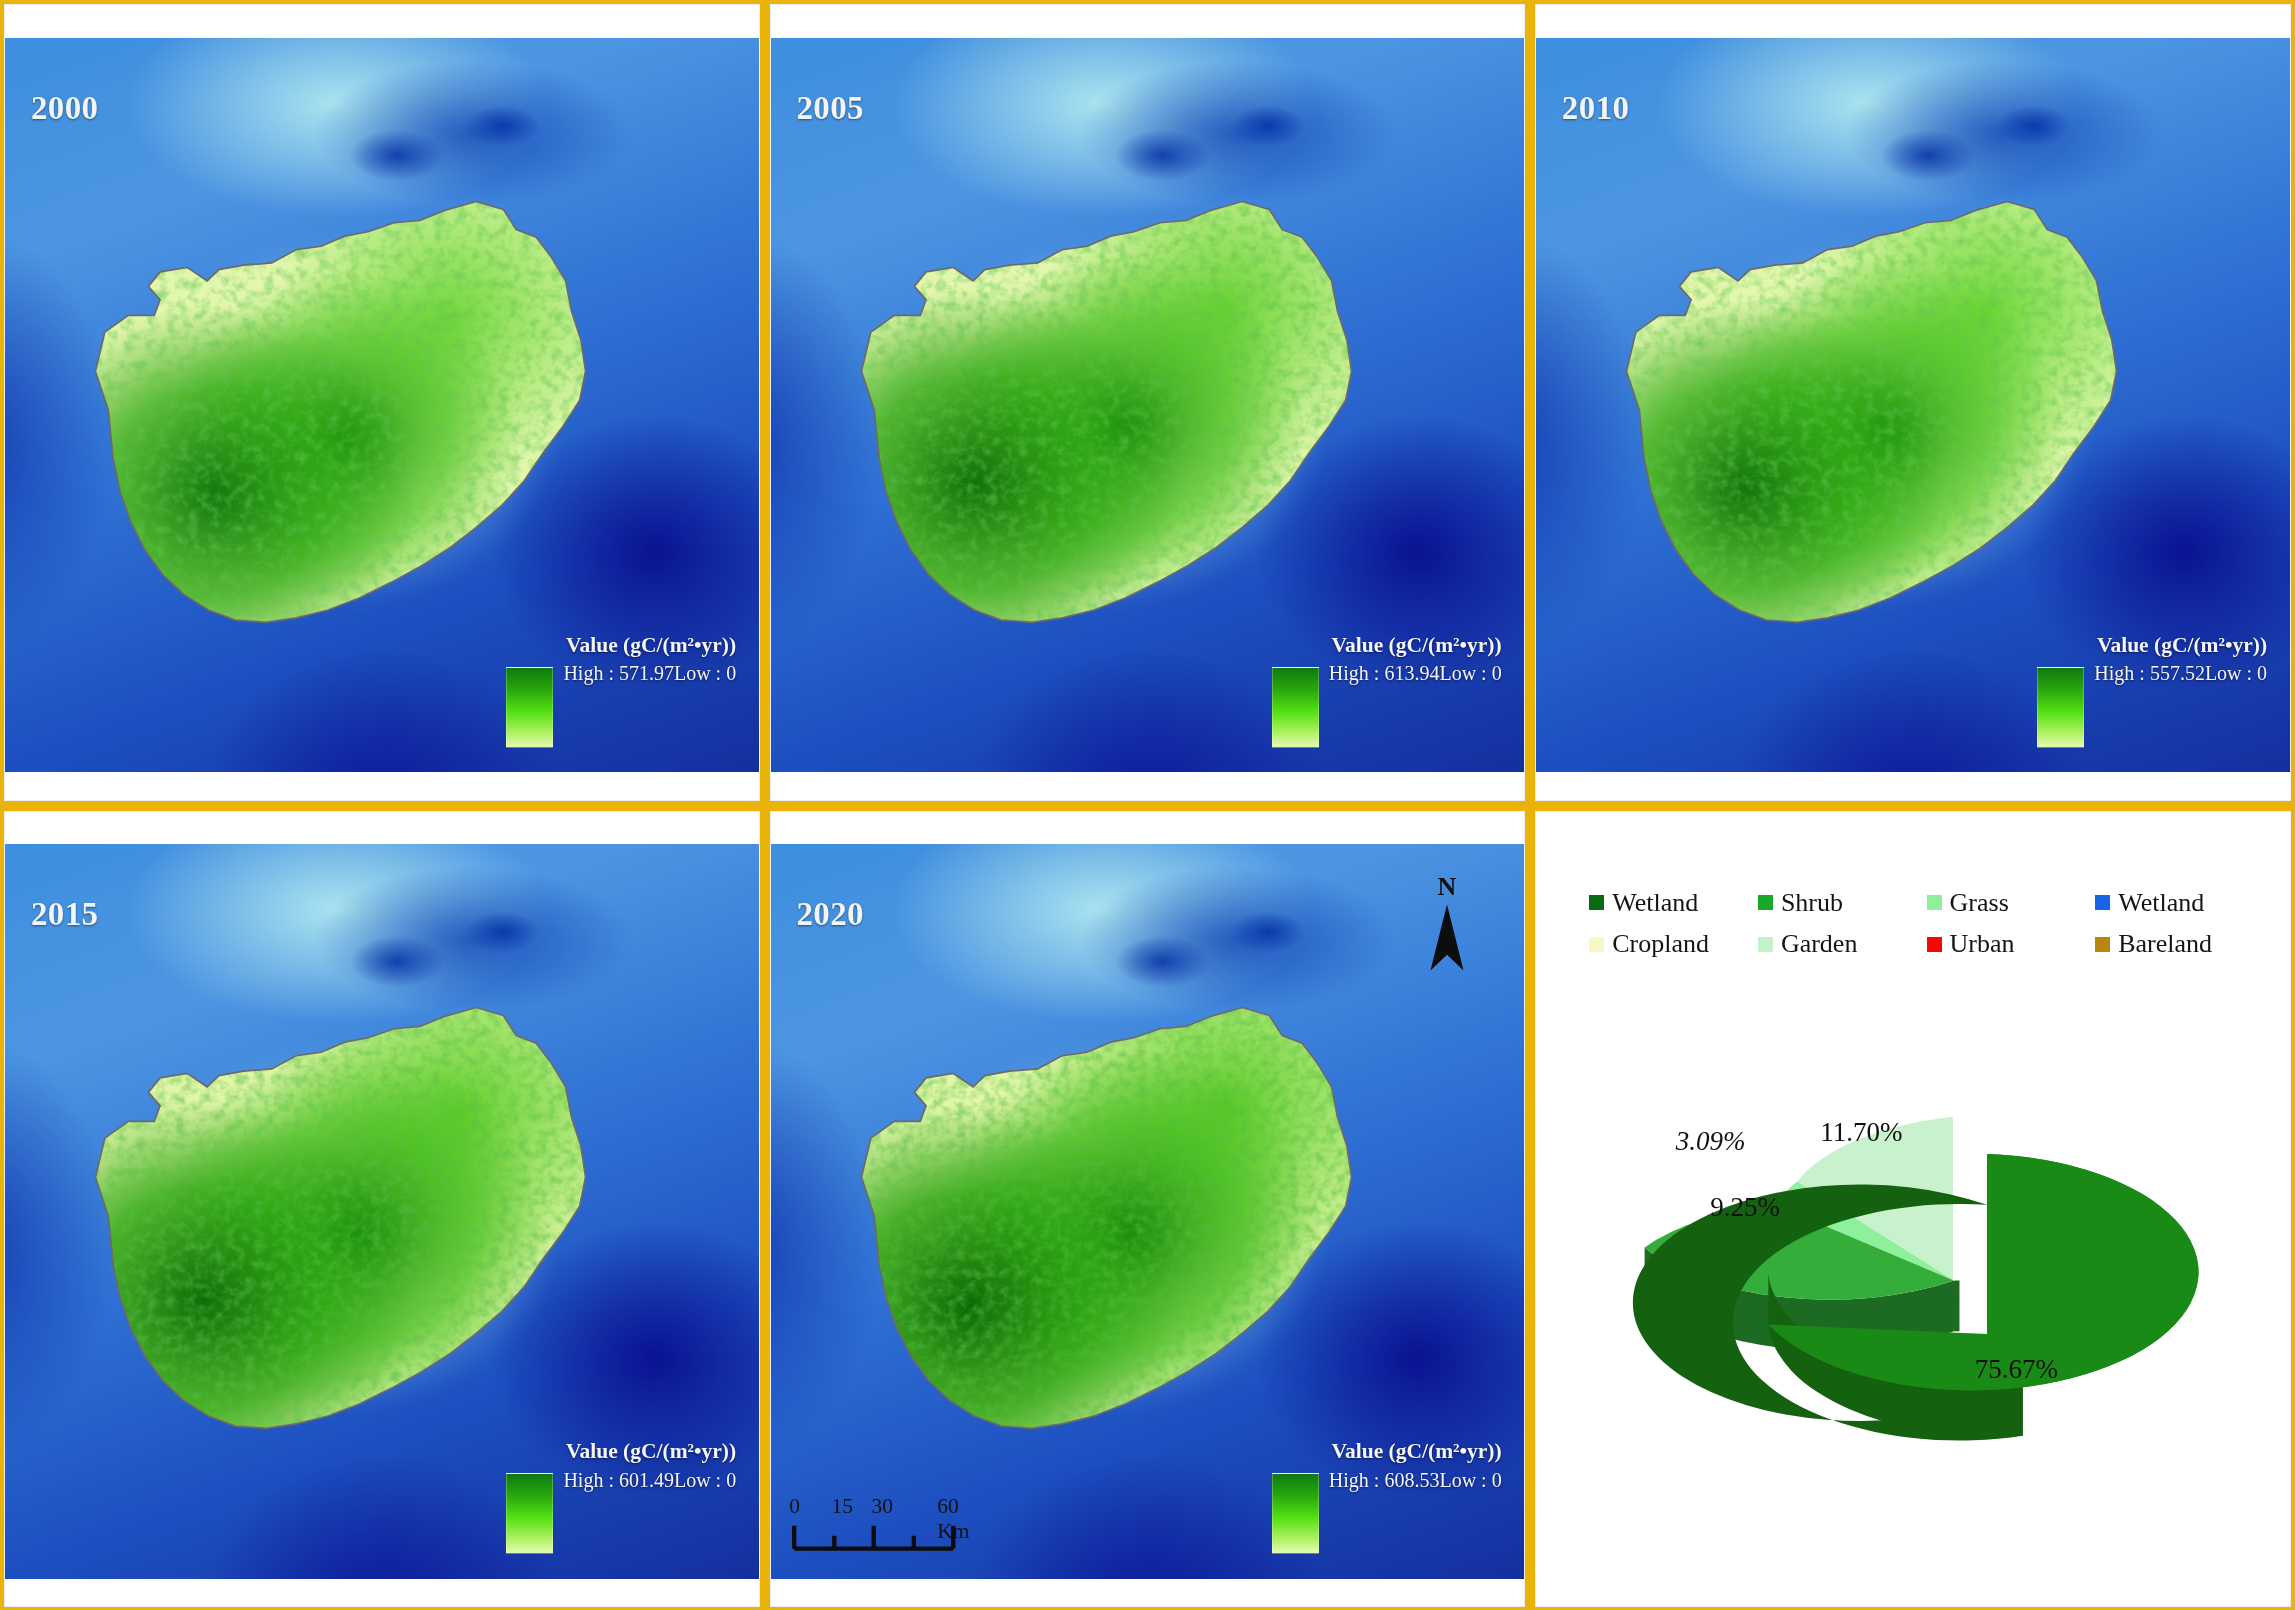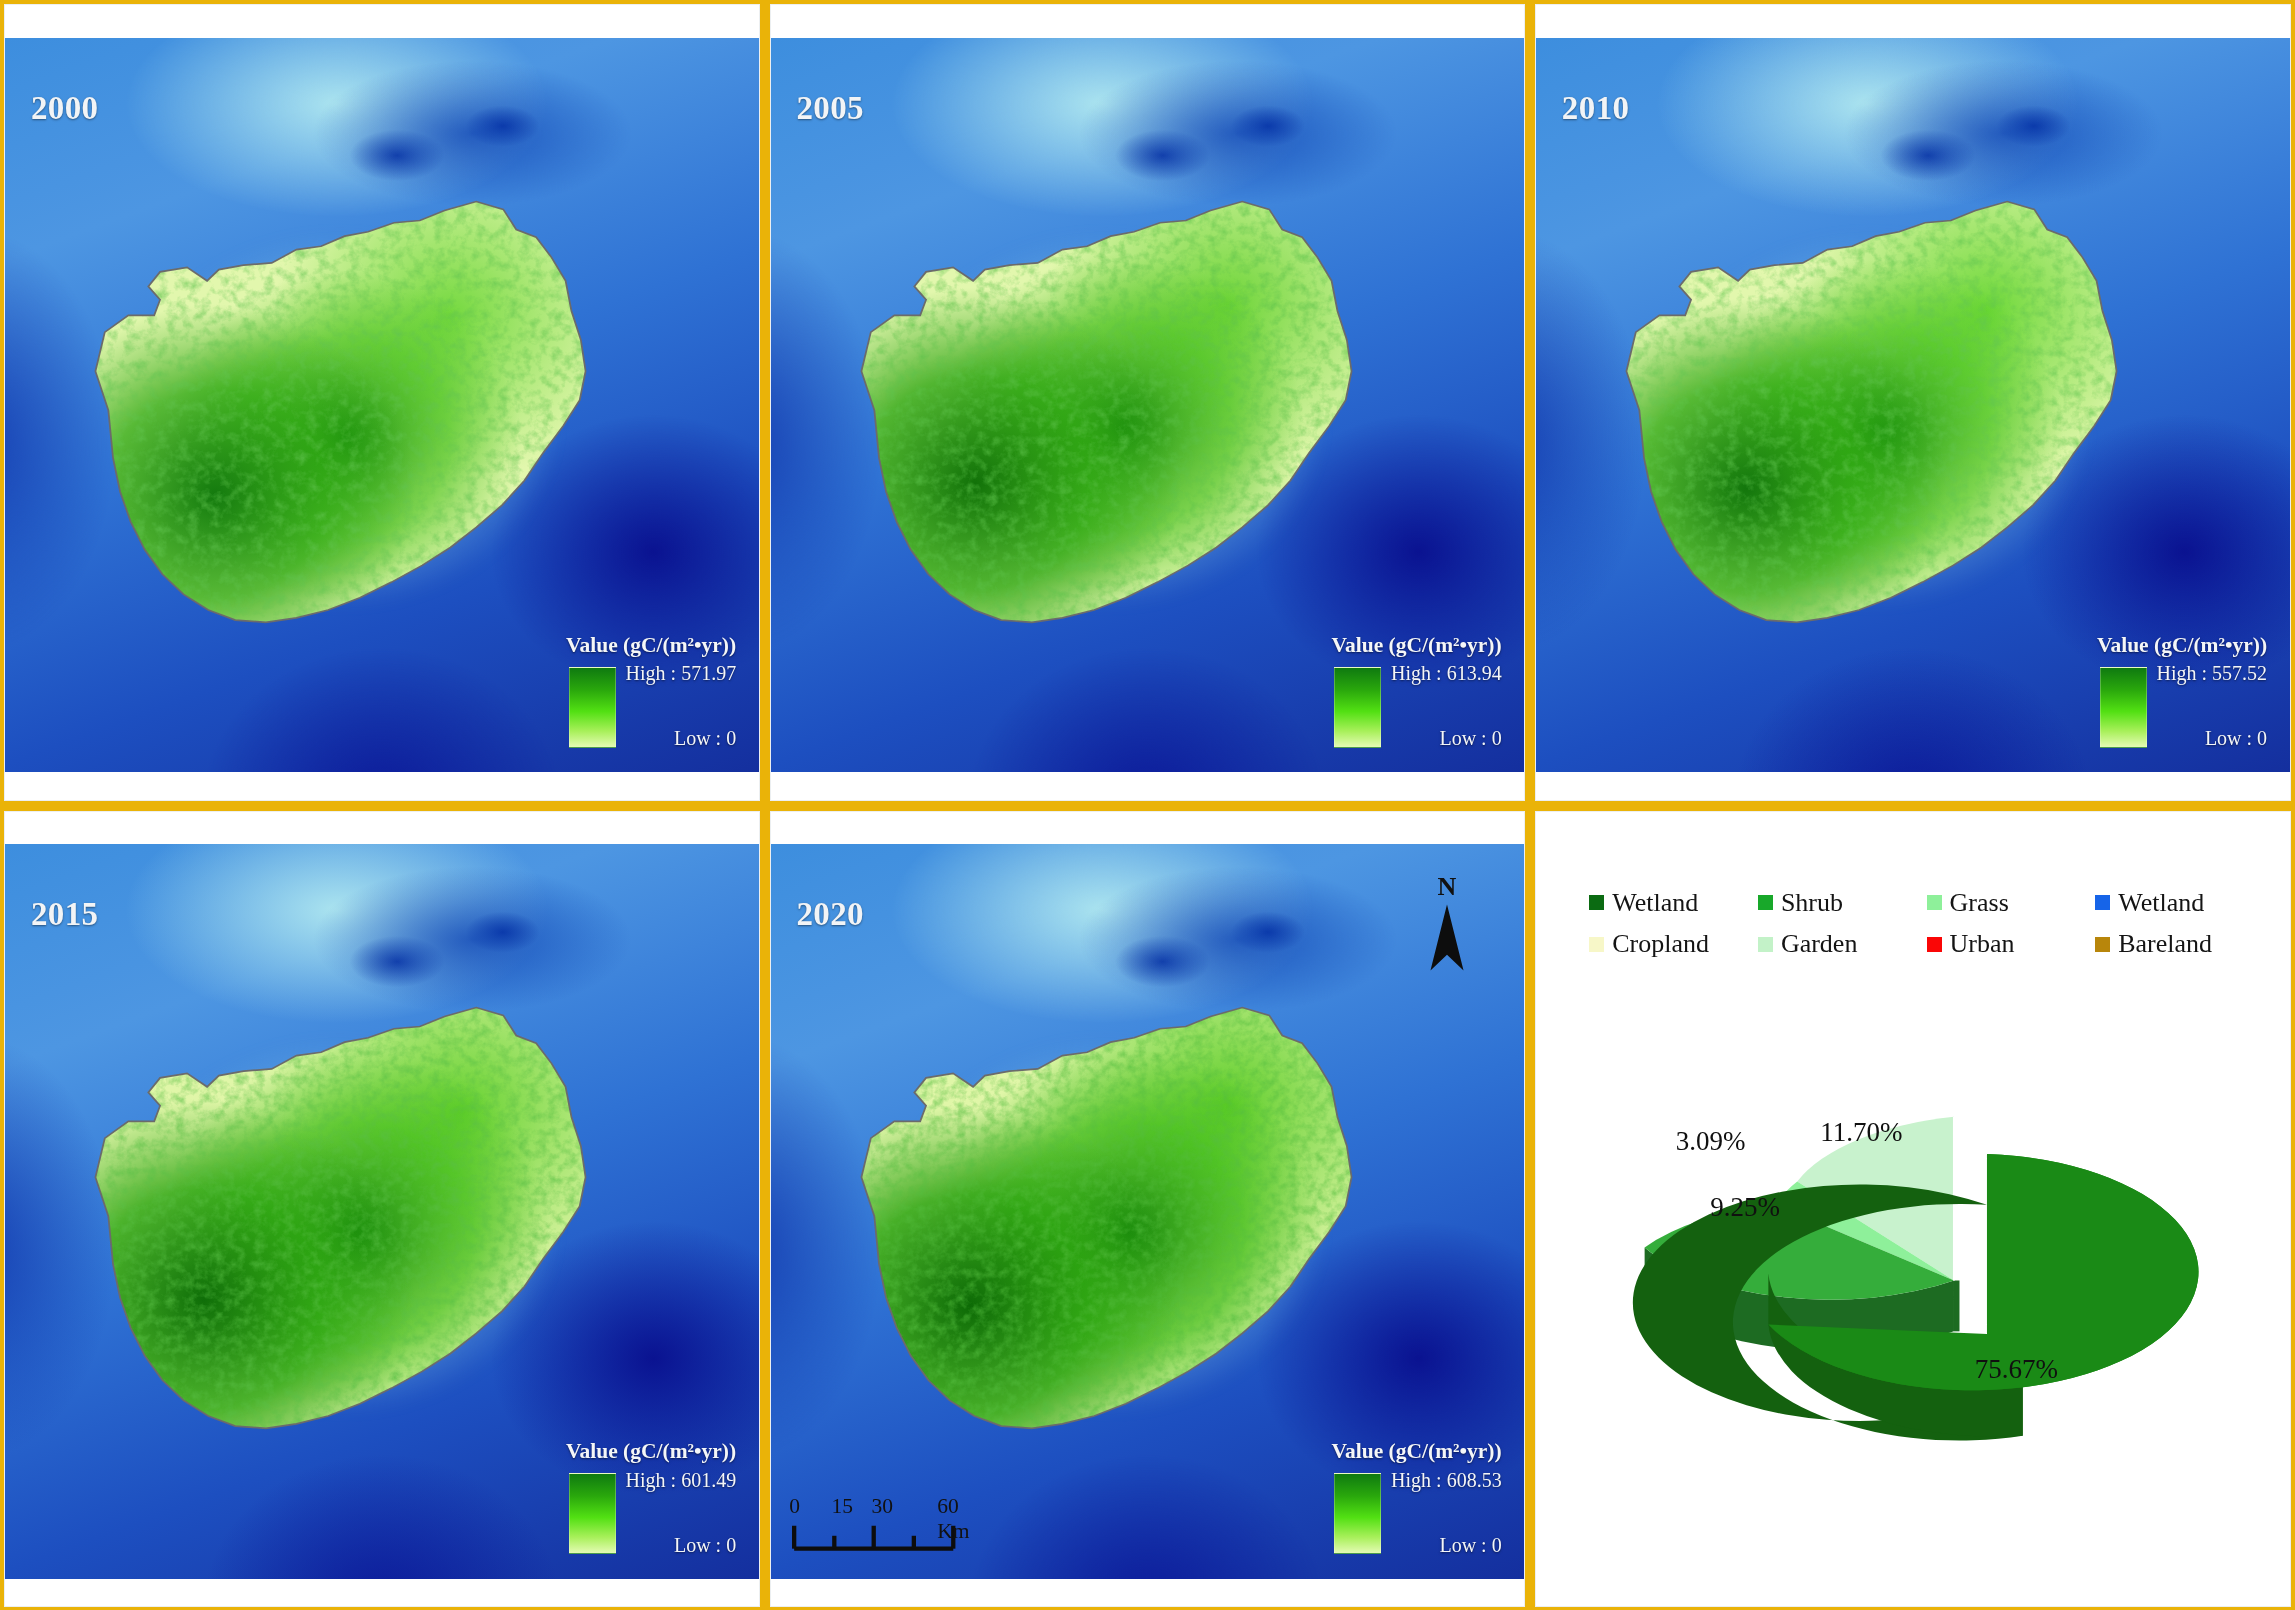--- a/index.html
+++ b/index.html
@@ -68,21 +68,21 @@
     pointer-events:none;
     margin-left:36px;
   }
   .vlegend .vtitle{font-weight:bold;font-size:21.5px;white-space:nowrap;}
   .vlegend .vrow{display:flex;align-items:flex-start;justify-content:flex-end;gap:10px;margin-top:4.3px;}
   .ramp{
     width:45px;height:79px;flex:0 0 auto;margin-top:4.3px;
     background:linear-gradient(180deg,#0f7a10 0%,#2aa80c 28%,#52e013 55%,#a8f05a 80%,#e4fbb4 100%);
     border:0.7px solid rgba(255,255,255,.25);
   }
-  .vlegend .vvals{display:flex;flex-direction:column;justify-content:space-between;height:88px;}
+  .vlegend .vvals{display:flex;flex-direction:row;justify-content:space-between;height:88px;}
   .vlegend .vhigh,.vlegend .vlow{font-size:20px;white-space:nowrap;}
 
   
   .north{position:absolute;right:6.5%;top:4%;text-align:center;width:57px;}
   .north .nletter{font-size:26px;font-weight:600;color:#111;line-height:1;font-family:"Liberation Serif",serif;}
   .north svg{display:block;margin:2.9px auto 0;}
 
   
   .scalebar{
     position:absolute;left:2.2%;bottom:3.5%;color:#111;
@@ -102,21 +102,21 @@
   .cls-item{display:flex;align-items:center;gap:8px;font-size:26px;color:#141414;
             font-family:"Liberation Serif",serif;white-space:nowrap;}
   .sw{width:15px;height:15px;flex:0 0 auto;display:inline-block;}
 
   .pie-area{position:relative;flex:1;margin-top:17px;}
   .pie-area svg{position:absolute;left:0;top:0;width:100%;height:100%;}
   .pie-lbl{
     position:absolute;font-size:27px;color:#101010;
     font-family:"Liberation Serif",serif;white-space:nowrap;
   }
-  .pl-309{left:15.5%;top:25.0%;}
+  .pl-309{left:15.5%;top:25.0%;font-style:italic;}
   .pl-1170{left:36.5%;top:23.5%;}
   .pl-925{left:20.5%;top:36.0%;}
   .pl-7567{left:59.0%;top:63.0%;}
 </style>
 </head>
 <body>
 
 <div class="figure">
 
   <div class="panel">

